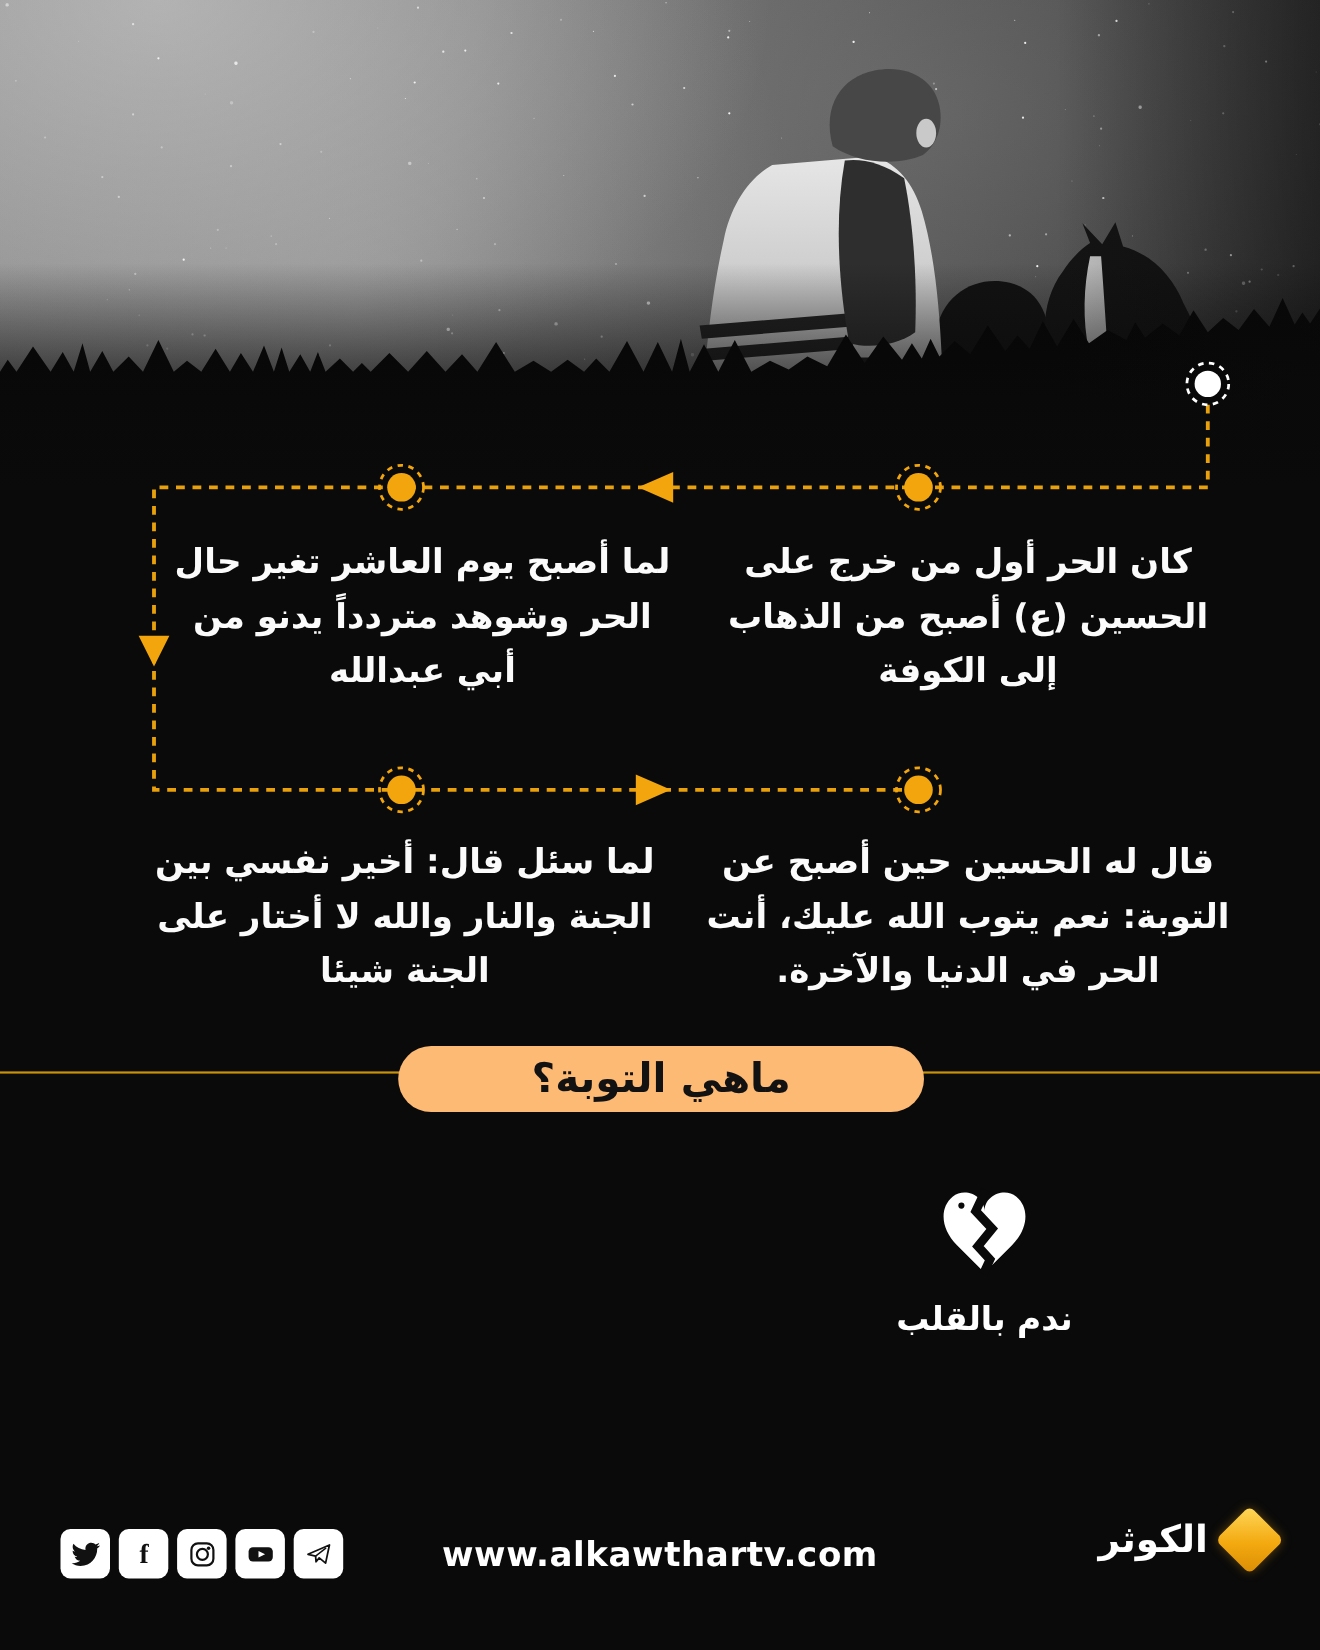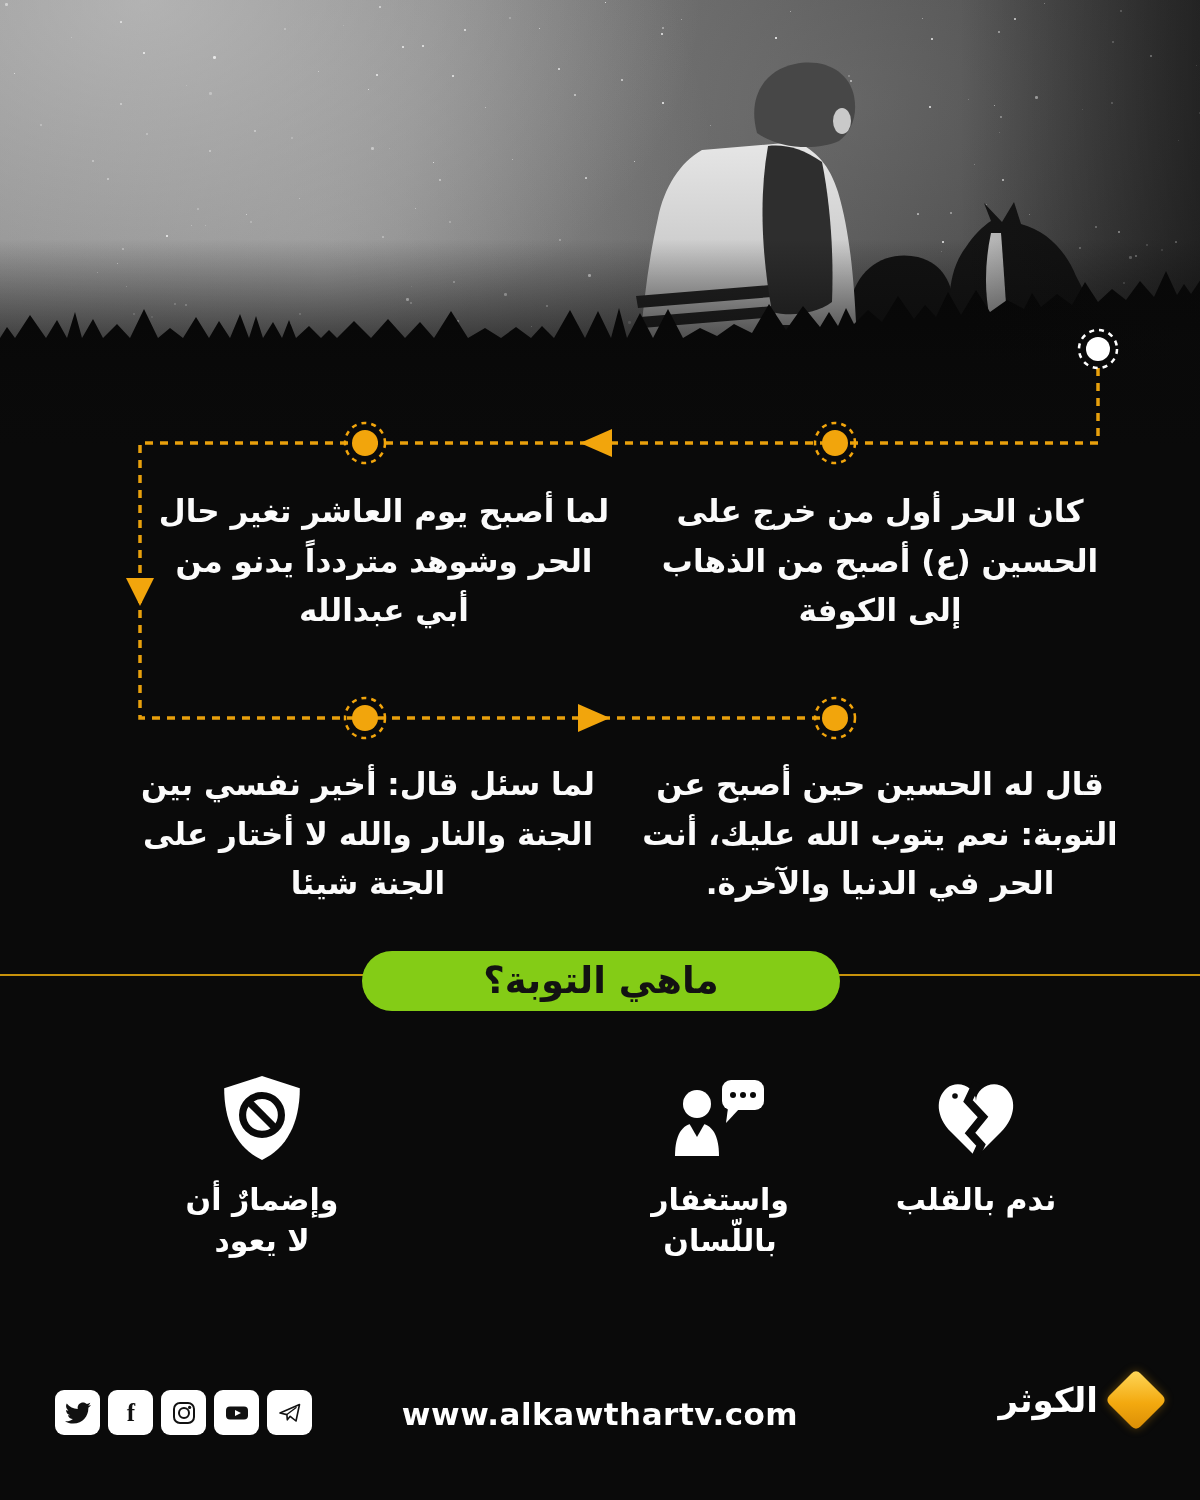--- a/index.html
+++ b/index.html
@@ -43,37 +43,37 @@
     font-size:31px;font-weight:700;line-height:1.6;color:#FBFBFB;z-index:5;
   }
   .tb1{left:640px;top:487px;}
   .tb2{left:144px;top:487px;}
   .tb3{left:640px;top:760px;}
   .tb4{left:128px;top:760px;}
   
   .divider{position:absolute;left:0;top:974px;width:1200px;height:2px;background:#C8920B;z-index:3;}
   .pill{
     position:absolute;left:362px;top:951px;width:478px;height:60px;border-radius:30px;
-    background:#84cc16;z-index:4;direction:rtl;text-align:center;
+    background:#fdba74;z-index:4;direction:rtl;text-align:center;
     font-size:37px;font-weight:800;color:#121212;line-height:60px;
   }
   .source{
     position:absolute;left:0;top:1024px;width:1200px;text-align:center;direction:rtl;
     font-size:24px;color:#9B9B9B;font-weight:400;z-index:3;
   }
   .step{
     position:absolute;top:1072px;width:230px;display:flex;flex-direction:column;
     align-items:center;z-index:4;
   }
   .step .icon-box{height:92px;display:flex;align-items:center;justify-content:center;}
   .step-label{
     margin-top:16px;direction:rtl;text-align:center;white-space:pre-line;
     font-size:30px;font-weight:700;line-height:1.35;color:#fff;
   }
-  .st1{left:861px;justify-content:center;} .st2{left:605px;} .st3{left:355px;} .st4{left:147px;}
+  .st1{left:780px;justify-content:center;} .st2{left:605px;} .st3{left:355px;} .st4{left:147px;}
   
   .social-bar{position:absolute;left:55px;top:1390px;display:flex;gap:8px;z-index:4;}
   .tile{
     width:45px;height:45px;border-radius:9px;background:#fff;
     display:flex;align-items:center;justify-content:center;
   }
   .website{
     position:absolute;left:0;top:1396px;width:1200px;text-align:center;
     font-size:31px;font-weight:700;color:#fff;letter-spacing:.5px;z-index:4;
   }
@@ -301,49 +301,22 @@
     <div class="icon-box">
       <svg width="100" height="92" viewBox="0 0 100 90">
         <path fill="#fff" d="M50 28 C50 14 32 6 21 15 C9 25 10 44 25 59 L50 84 L75 59 C90 44 91 25 79 15 C68 6 50 14 50 28 Z"></path>
         <polyline points="51,9 42,28 57,44 44,60 55,72 49,85" fill="none" stroke="#0A0A0A" stroke-width="8"></polyline>
         <circle cx="29" cy="23" r="2.8" fill="#0A0A0A"></circle>
       </svg>
     </div>
     <div class="step-label">ندم بالقلب</div>
   </div>
 
-  <div class="step st2">
-    <div class="icon-box">
-      <svg width="100" height="82" viewBox="0 0 100 80">
-        <rect x="52" y="2" width="42" height="30" rx="9" fill="#fff"></rect>
-        <circle cx="63" cy="17" r="3" fill="#0A0A0A"></circle>
-          <circle cx="73" cy="17" r="3" fill="#0A0A0A"></circle>
-          <circle cx="83" cy="17" r="3" fill="#0A0A0A"></circle>
-        <polygon points="58,30 70,30 56,45" fill="#fff"></polygon>
-        <circle cx="27" cy="26" r="14" fill="#fff"></circle>
-        <path d="M5 78 C5 54 14 45 27 45 C40 45 49 54 49 78 Z" fill="#fff"></path>
-        <polygon points="19,45 35,45 27,59" fill="#0A0A0A"></polygon>
-      </svg>
-    </div>
-    <div class="step-label">واستغفار
-باللّسان</div>
-  </div>
-
-
-  <div class="step st4">
-    <div class="icon-box">
-      <svg width="92" height="92" viewBox="0 0 90 90">
-        <path fill="#fff" d="M45 4 L82 16 C82 50 69 75 45 86 C21 75 8 50 8 16 Z"></path>
-        <circle cx="45" cy="42" r="19" fill="none" stroke="#0A0A0A" stroke-width="7"></circle>
-        <line x1="32" y1="29" x2="58" y2="55" stroke="#0A0A0A" stroke-width="7"></line>
-      </svg>
-    </div>
-    <div class="step-label">وإضمارٌ أن
-لا يعود</div>
-  </div>
+
+
 
   <div class="social-bar">
     <div class="tile">
       <svg width="26" height="26" viewBox="0 0 24 24">
           <path fill="#111" d="M23.954 4.569c-.885.389-1.83.654-2.825.775 1.014-.611 1.794-1.574 2.163-2.723-.951.555-2.005.959-3.127 1.184-.896-.959-2.173-1.559-3.591-1.559-2.717 0-4.92 2.203-4.92 4.917 0 .39.045.765.127 1.124C7.691 8.094 4.066 6.13 1.64 3.161c-.427.722-.666 1.561-.666 2.475 0 1.71.87 3.213 2.188 4.096-.807-.026-1.566-.248-2.228-.616v.061c0 2.385 1.693 4.374 3.946 4.827-.413.111-.849.171-1.296.171-.314 0-.615-.03-.916-.086.631 1.953 2.445 3.377 4.604 3.417-1.68 1.319-3.809 2.105-6.102 2.105-.39 0-.779-.023-1.17-.067 2.189 1.394 4.768 2.209 7.557 2.209 9.054 0 13.999-7.496 13.999-13.986 0-.209 0-.42-.015-.63.961-.689 1.8-1.56 2.46-2.548Z"></path>
         </svg>
     </div>
     <div class="tile">
       <svg width="26" height="26" viewBox="0 0 26 26">
           <text x="13" y="21" text-anchor="middle" font-family="Liberation Serif, serif" font-size="25" font-weight="700" fill="#111">f</text>

